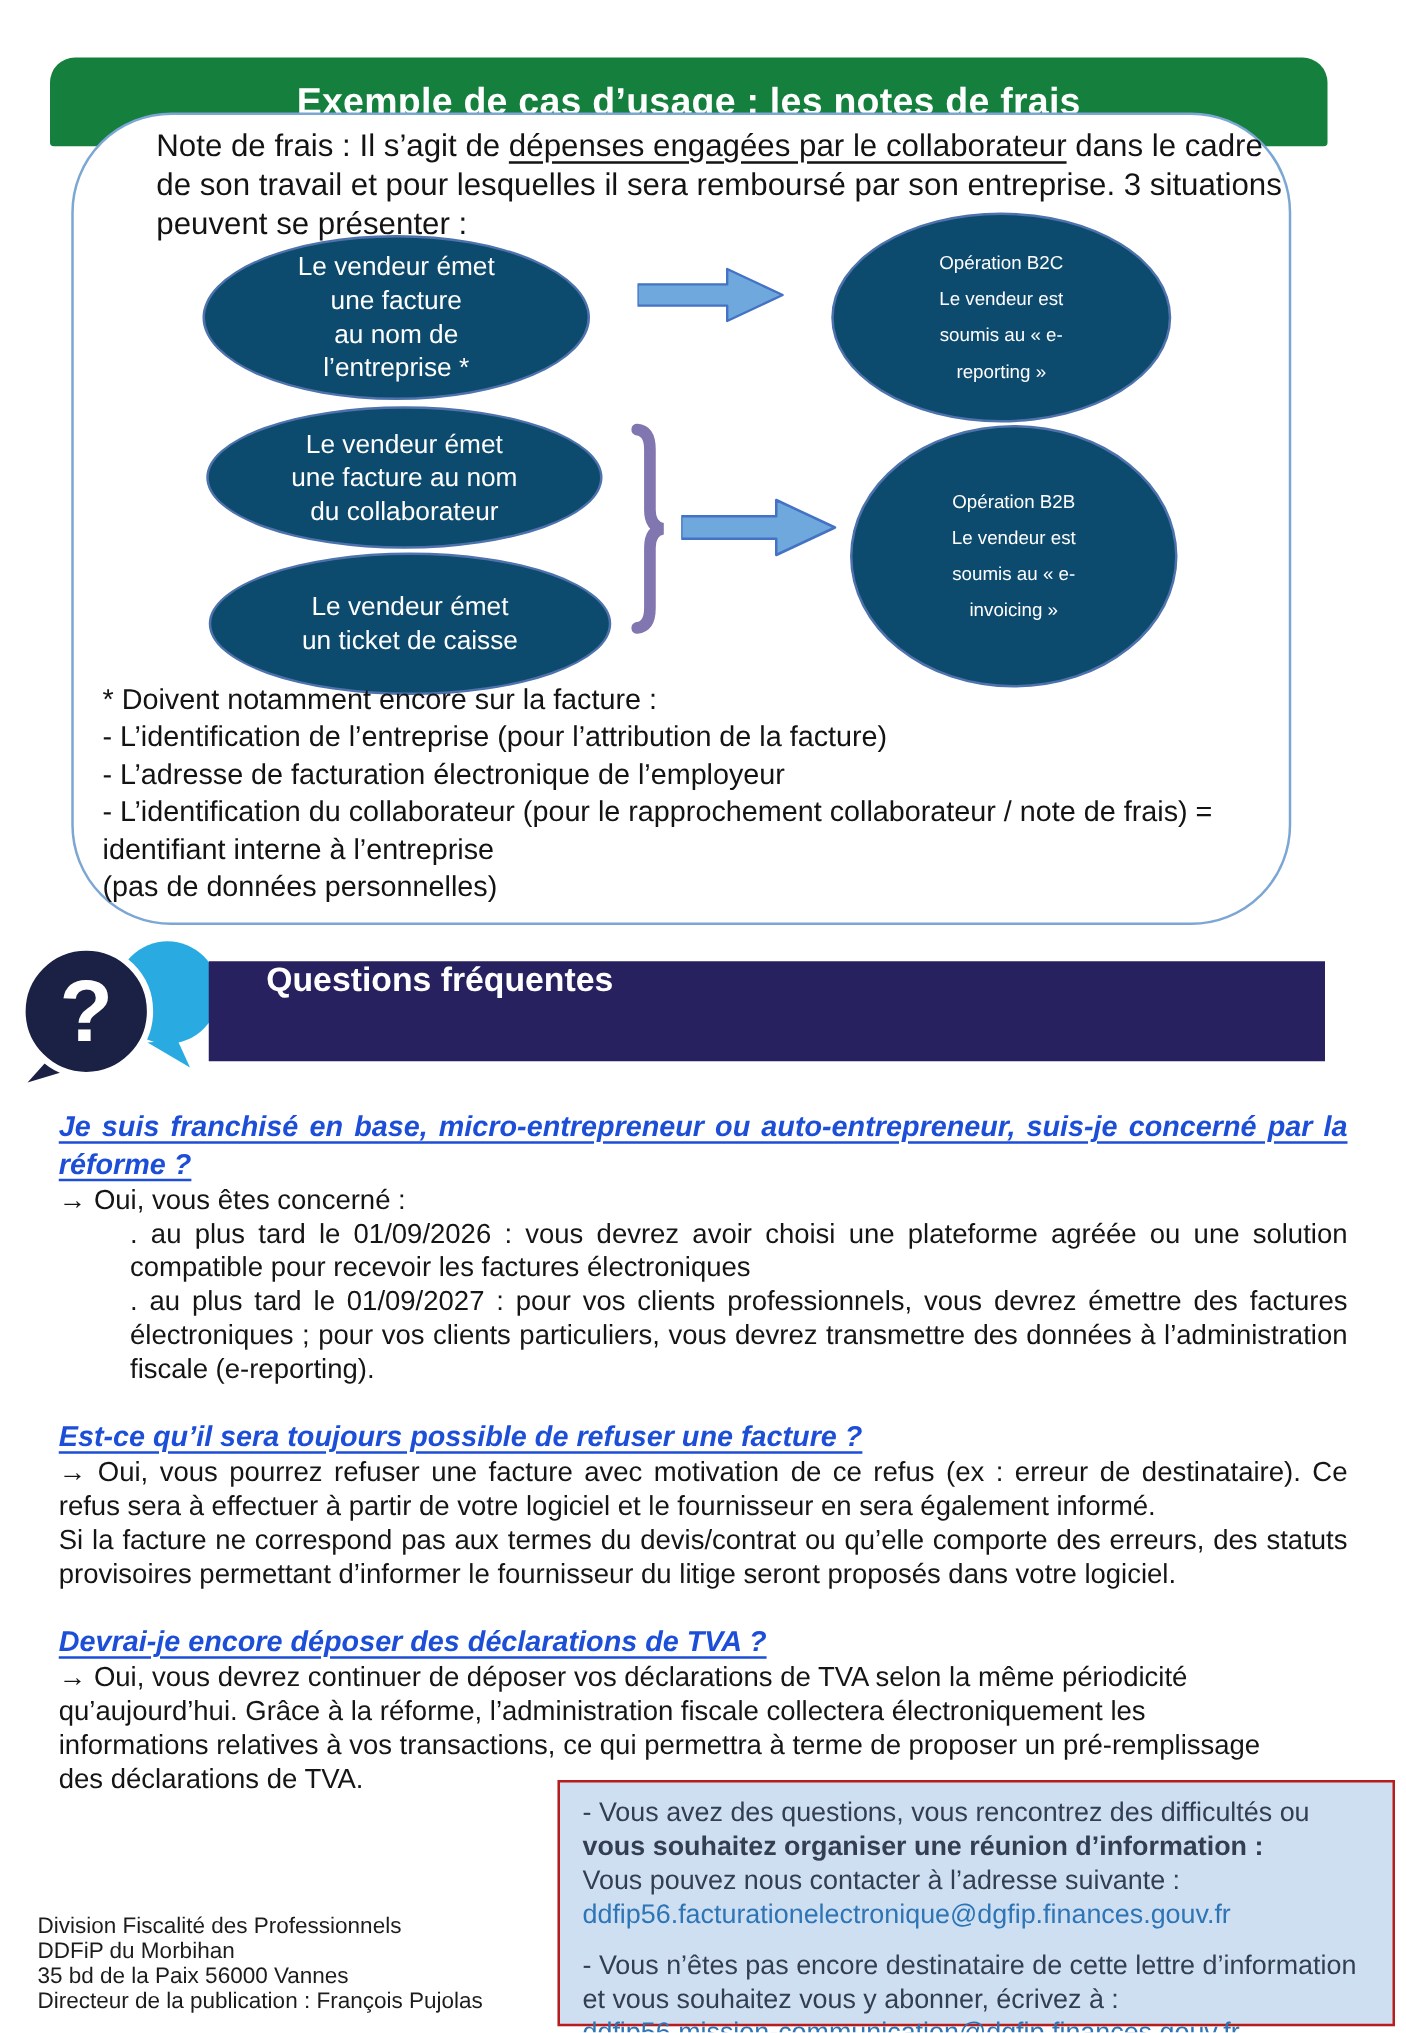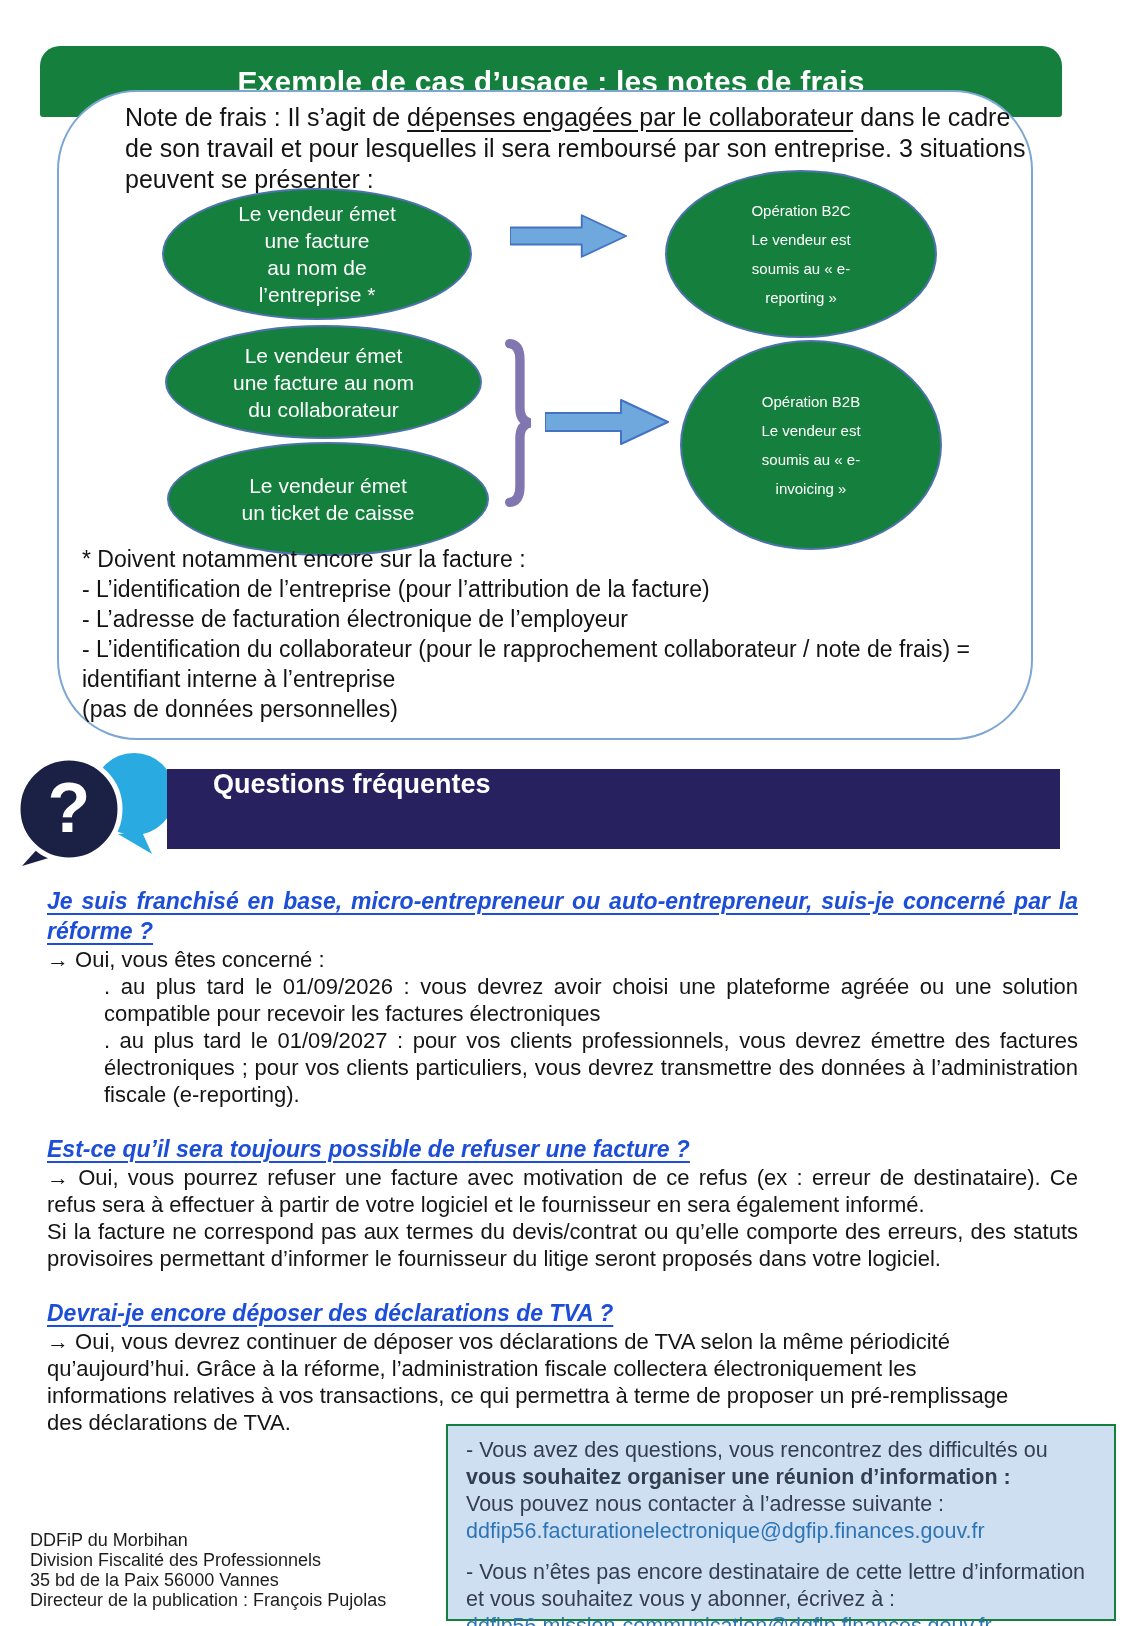--- a/index.html
+++ b/index.html
@@ -23,21 +23,21 @@
     border:2px solid #7ca6d4; border-radius:80px; background:#ffffff;
   }
   .note-intro {
     position:absolute; left:66px; top:10px; width:905px;
     font-size:25px; line-height:31px; color:#131313;
   }
   .note-intro .u { text-decoration:underline; text-underline-offset:4px; }
 
   .bubble {
     position:absolute; border-radius:50%;
-    background:#15803d; border:2px solid #4d72ac;
+    background:#0c4a6e; border:2px solid #4d72ac;
     display:flex; align-items:center; justify-content:center; text-align:center;
     color:#ffffff; white-space:pre-line;
   }
   .bubble.small { font-size:21px; line-height:27px; }
   .bubble.big   { font-size:15px; line-height:29px; }
 
   .e1  { left:103px; top:96px;  width:310px; height:132px; }
   .b2c { left:606px; top:78px;  width:272px; height:168px; }
   .e2  { left:106px; top:233px; width:317px; height:114px; }
   .e3  { left:108px; top:350px; width:322px; height:114px; }
@@ -67,21 +67,21 @@
     text-align:justify; color:#1d4ed8;
   }
   .faq p.just { text-align:justify; }
   .faq .bullets p { padding-left:57px; text-align:justify; }
   .faq .block { margin-top:26px; }
   .faq .q3p { width:995px; }
 
   
   .contact-box {
     position:absolute; left:446px; top:1424px; width:670px; height:197px;
-    background:#cfdff2; border:2px solid #15803d; padding:11px 16px 8px 18px;
+    background:#cfdff2; border:2px solid #b91c1c; padding:11px 16px 8px 18px;
     font-size:21.5px; line-height:27px; color:#333f50;
   }
   .contact-box .b { font-weight:bold; }
   .contact-box a { color:#2e75b6; text-decoration:none; }
   .contact-box .sep { margin-top:14px; }
 
   
   .footer-left {
     position:absolute; left:30px; top:1530px; width:400px;
     font-size:18px; line-height:20px; color:#1c1c1c;
@@ -176,19 +176,19 @@
 
   <div class="contact-box">
     <p><span>- Vous avez des questions, vous rencontrez des difficultés ou </span><span class="b">vous souhaitez organiser une réunion d’information  :</span></p>
     <p>Vous pouvez nous contacter à l’adresse suivante :</p>
     <p><a href="#">ddfip56.facturationelectronique@dgfip.finances.gouv.fr</a></p>
     <p class="sep">- Vous n’êtes pas encore destinataire de cette lettre d’information et vous souhaitez vous y abonner, écrivez à :</p>
     <p><a href="#">ddfip56.mission-communication@dgfip.finances.gouv.fr</a></p>
   </div>
 
   <div class="footer-left">
+    <p>Division Fiscalité des Professionnels</p>
     <p>DDFiP du Morbihan</p>
-    <p>Division Fiscalité des Professionnels</p>
     <p>35 bd de la Paix 56000 Vannes</p>
     <p>Directeur de la publication : François Pujolas</p>
   </div>
 
 </div>
 
 </body></html>

